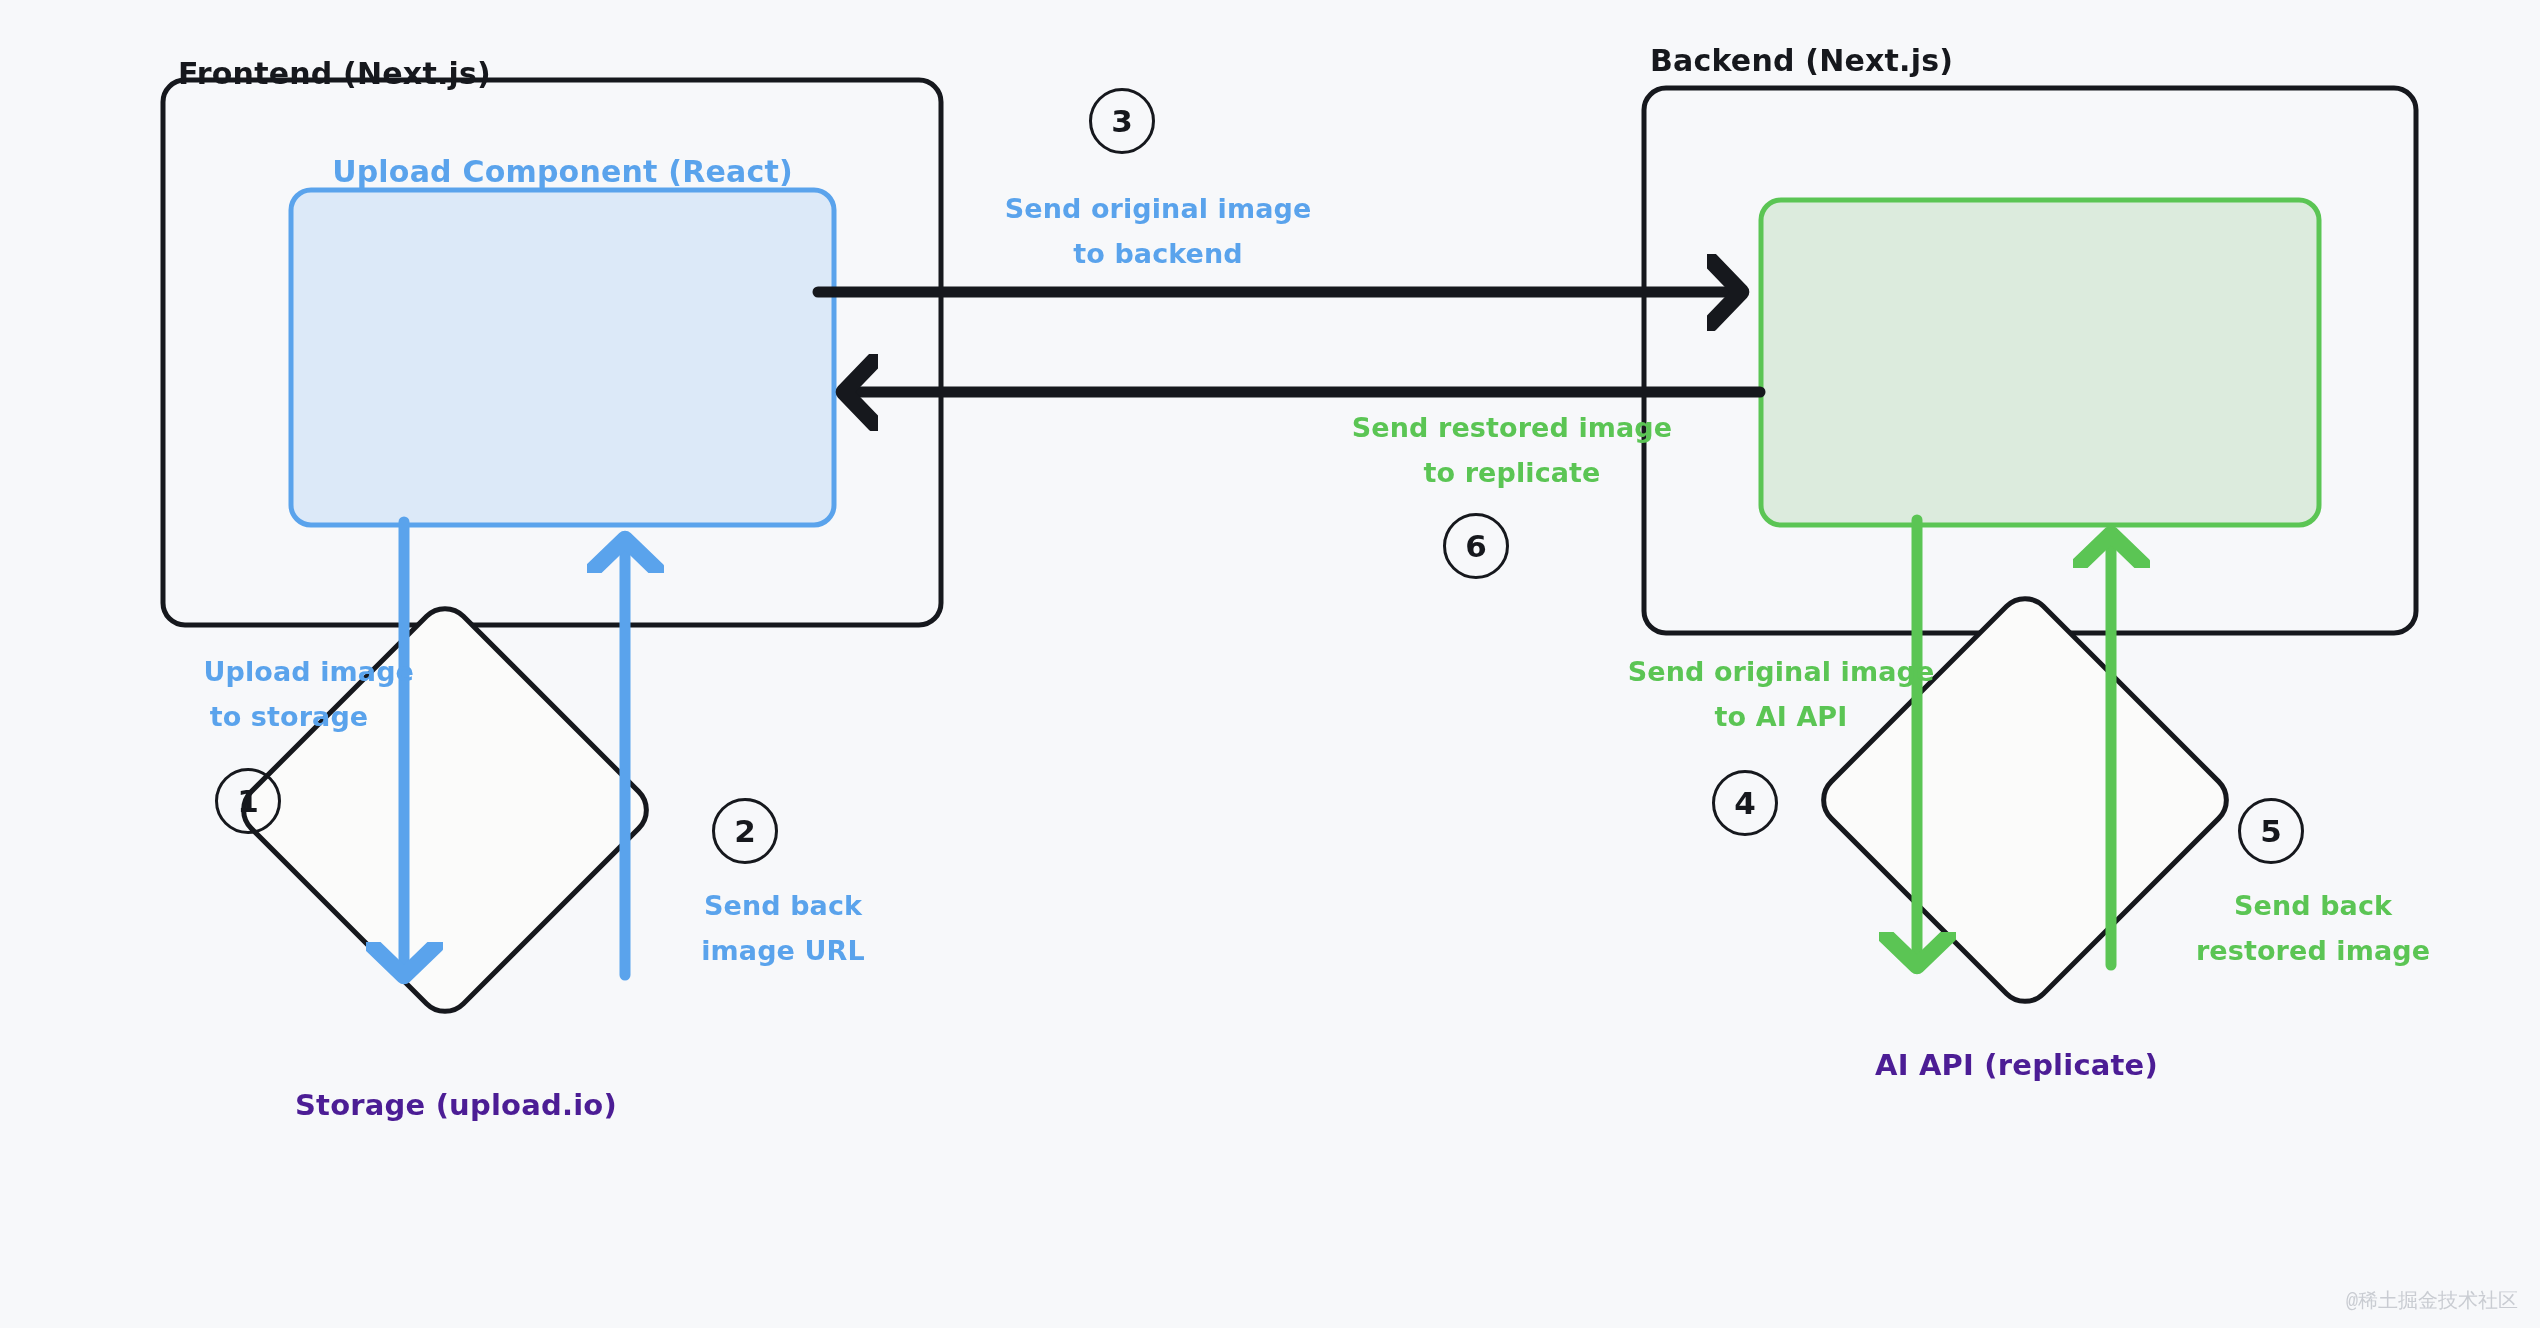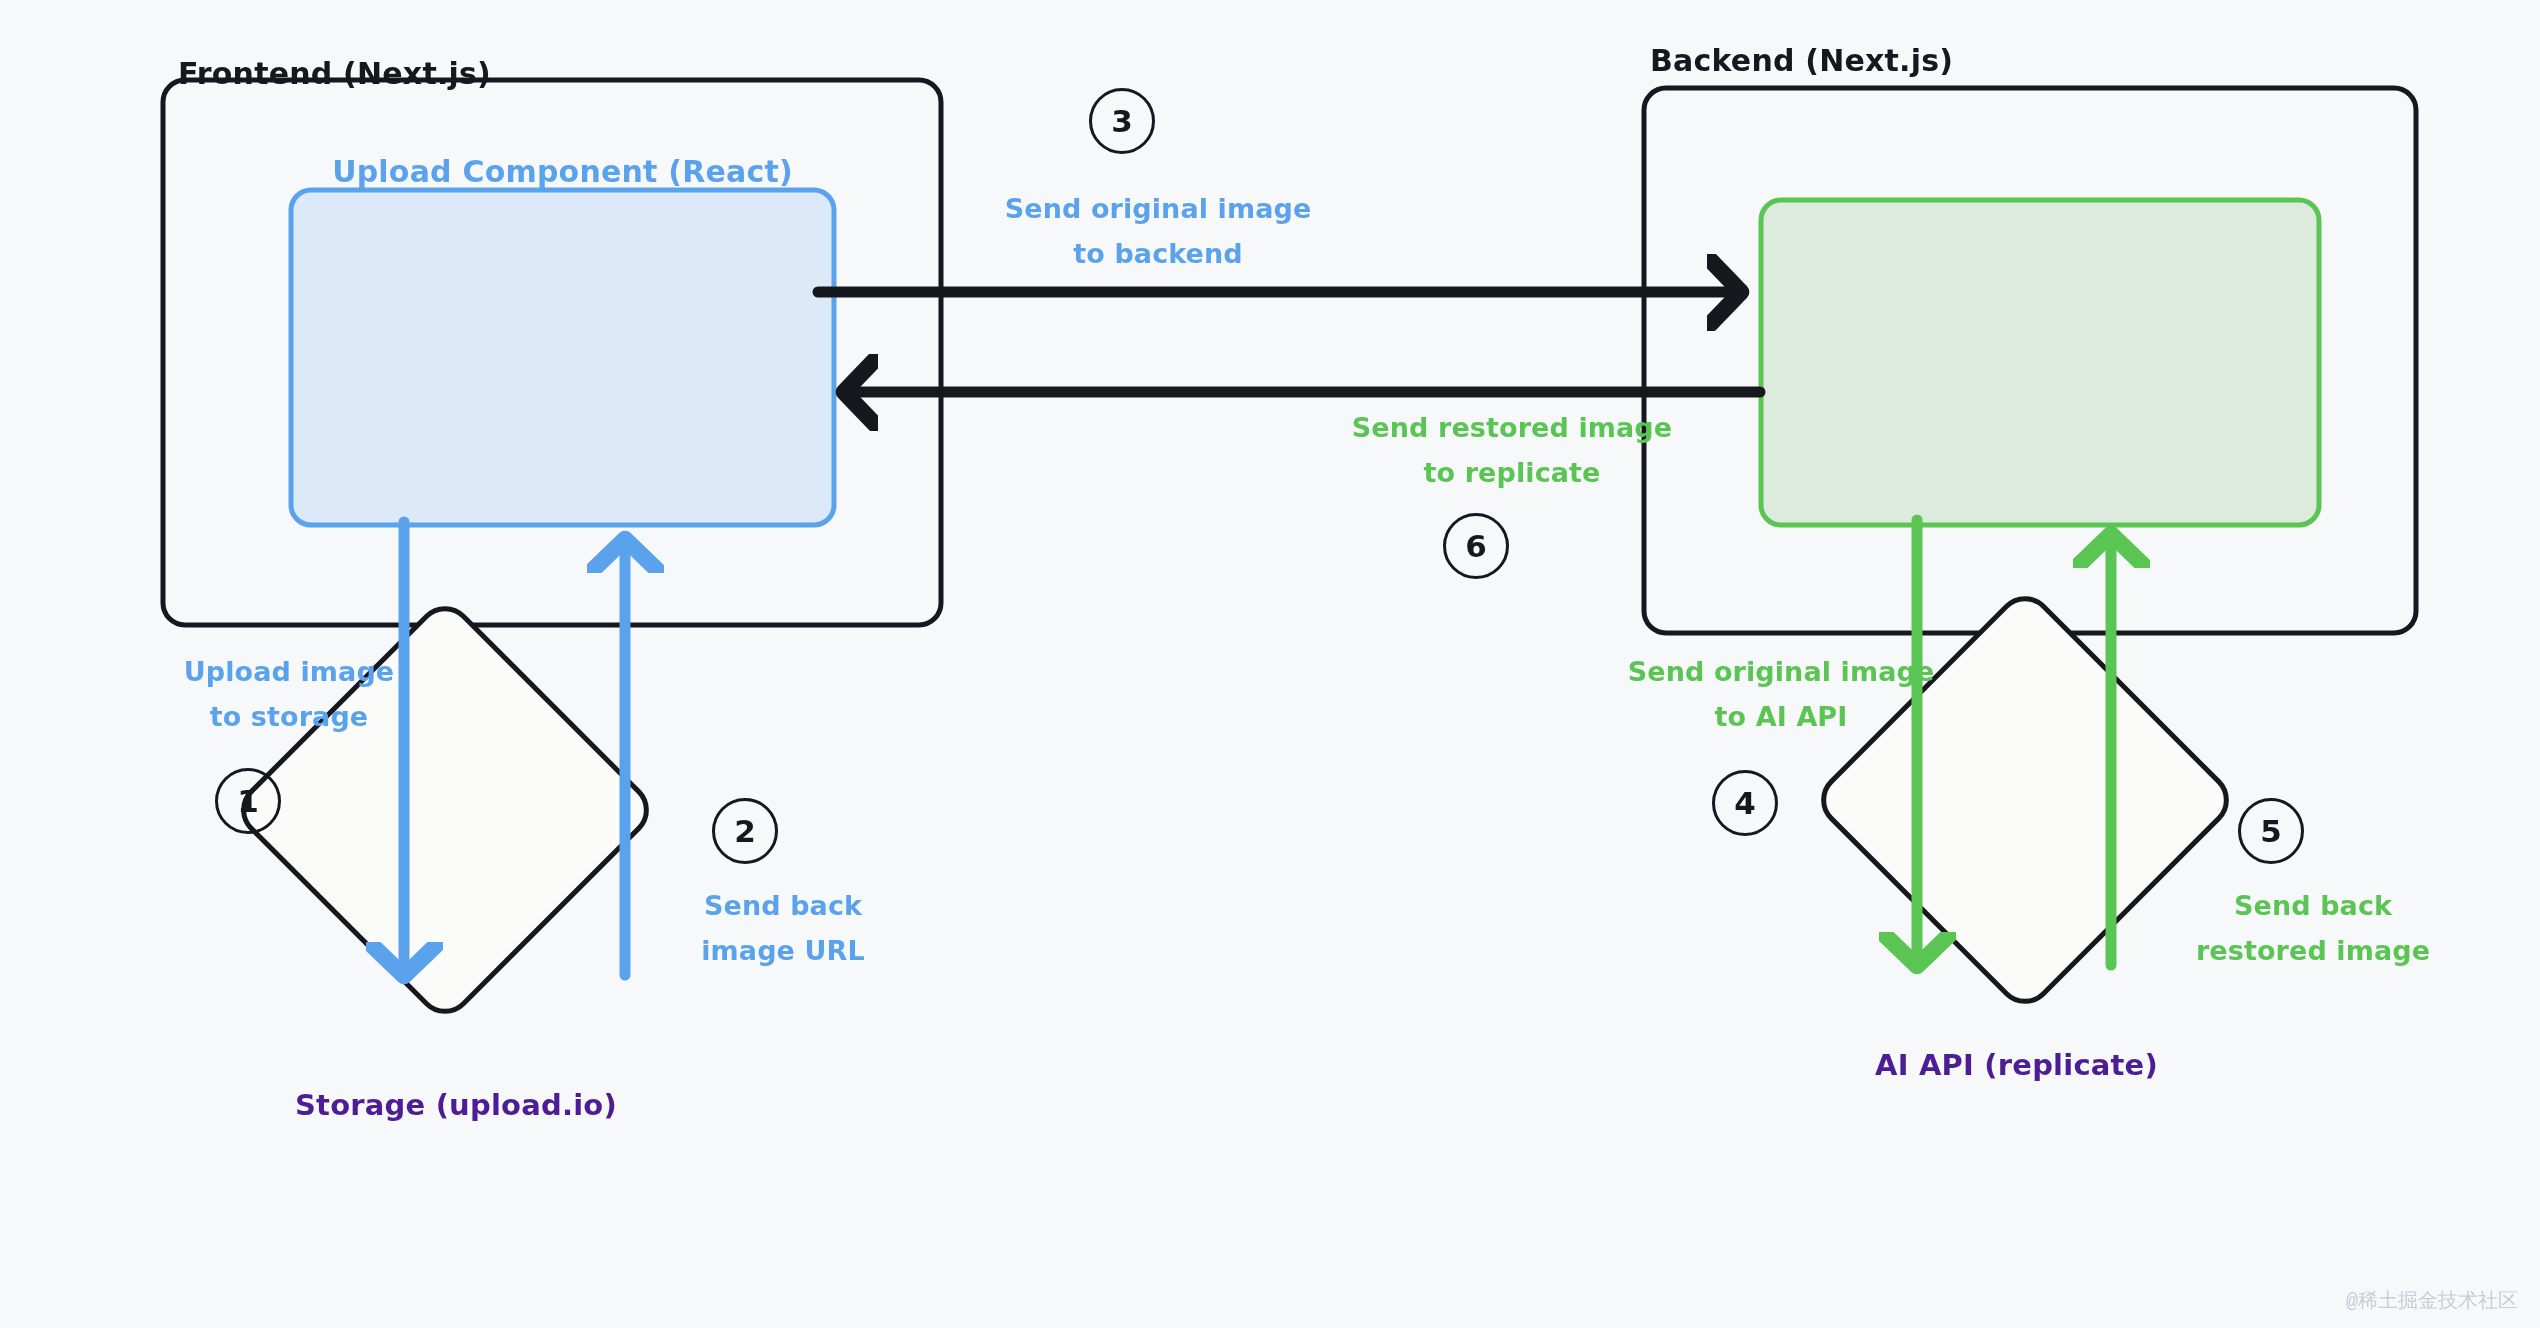--- a/index.html
+++ b/index.html
@@ -128,21 +128,21 @@
   <div class="lbl inner-title blue" style="left:291px; top:153px; width:543px;">Upload Component (React)</div>
 
   <div class="lbl group-title" style="left:1650px; top:42px;">Backend (Next.js)</div>
 
 
   <div class="lbl node-label" style="left:295px; top:1087px; width:300px;">Storage (upload.io)</div>
 
   <div class="lbl node-label" style="left:1875px; top:1047px; width:300px;">AI API (replicate)</div>
 
   <div class="step-num" style="left:215px; top:768px;">1</div>
-  <div class="lbl flow-label blue" style="left:128px; top:655px; width:250px;">Upload image</div>
+  <div class="lbl flow-label blue" style="left:128px; top:655px; width:250px;text-align:right;">Upload image</div>
   <div class="lbl flow-label blue" style="left:128px; top:700px; width:250px;">to storage</div>
 
   <div class="step-num" style="left:712px; top:798px;">2</div>
   <div class="lbl flow-label blue" style="left:637px; top:889px; width:220px;">Send back</div>
   <div class="lbl flow-label blue" style="left:637px; top:934px; width:220px;">image URL</div>
 
   <div class="step-num" style="left:1089px; top:88px;">3</div>
   <div class="lbl flow-label blue" style="left:939px; top:192px; width:366px;">Send original image</div>
   <div class="lbl flow-label blue" style="left:939px; top:237px; width:366px;">to backend</div>
 

